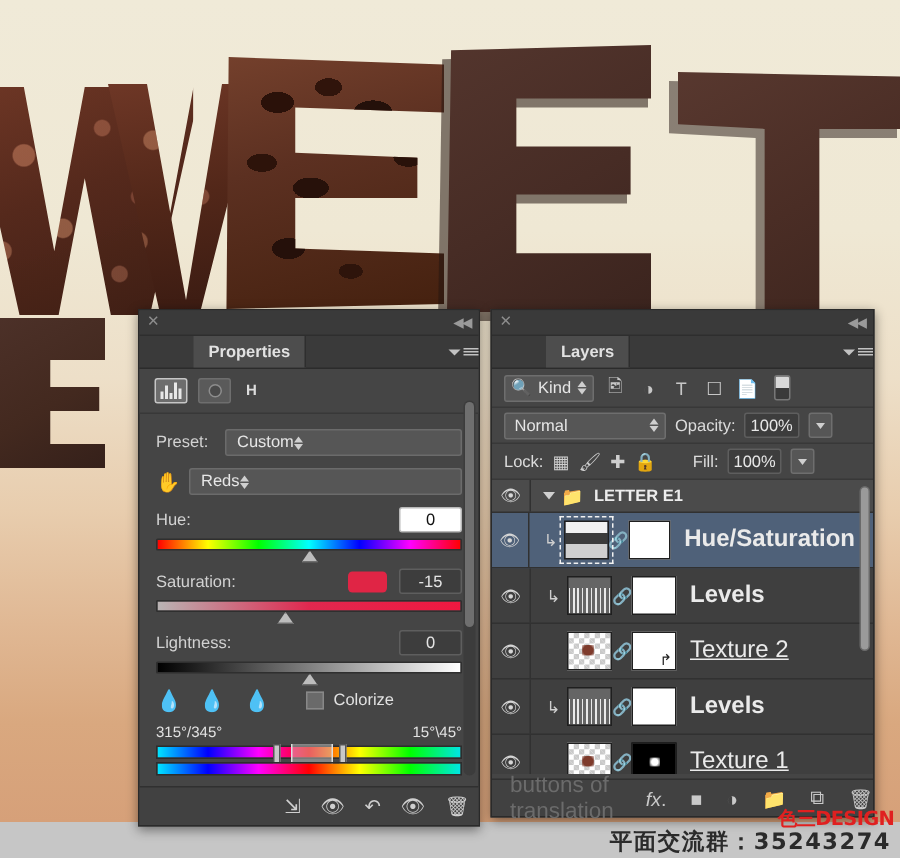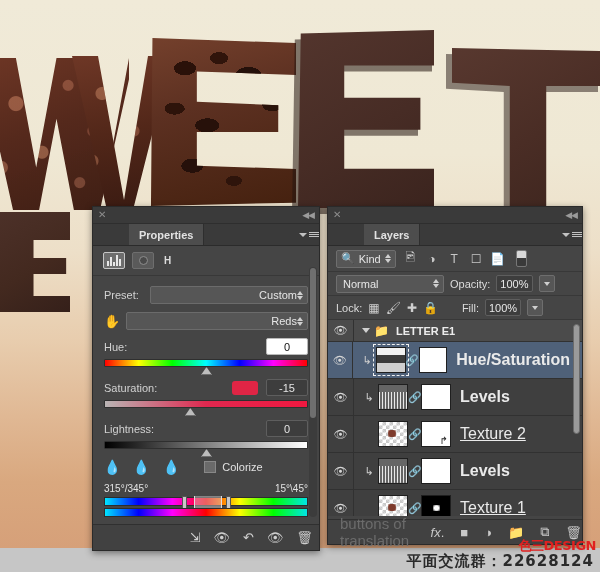--- a/index.html
+++ b/index.html
@@ -154,21 +154,21 @@
   .pi-bars { display: flex; gap: 1px; align-items: flex-end; }
   .pi-bars i { width: 2px; background: #e8e8e8; display: block; }
   .pi-circle { width: 9px; height: 9px; border-radius: 50%; background: #4a4a4a; border: 1px solid #8d8d8d; }
   .pi-h { font-size: 10px; font-weight: bold; color: #dcdcdc; margin-left: 3px; }
 
   .prop-body { padding: 10px 11px 0 11px; position: relative; }
   .row { display: flex; align-items: center; margin-bottom: 8px; }
   .row-label { color: #d2d2d2; font-size: 11px; }
   .ps-select {
     background: #565656; border: 1px solid #6b6b6b; border-radius: 2px;
-    height: 18px; display: flex; align-items: center; justify-content: flex-end;
+    height: 18px; display: flex; align-items: center; justify-content: flex-start;
     padding: 0 4px 0 7px; color: #e6e6e6; font-size: 11px; flex: 1;
   }
   .spinner { display: flex; flex-direction: column; line-height: 0; }
   .spinner .up { width:0;height:0;border-left:3px solid transparent;border-right:3px solid transparent;border-bottom:4px solid #cfcfcf;margin-bottom:1px;}
   .spinner .dn { width:0;height:0;border-left:3px solid transparent;border-right:3px solid transparent;border-top:4px solid #cfcfcf;}
 
   .hand-icon { width: 22px; font-size: 13px; color: #bdbdbd; text-align: left; }
 
   .slider-block { margin-bottom: 7px; }
   .slider-head { display: flex; align-items: center; justify-content: space-between; margin-bottom: 4px; }
@@ -613,13 +613,13 @@
     <span class="lf-btn"><i>fx</i>.</span>
     <span class="lf-btn">■</span>
     <span class="lf-btn">◑</span>
     <span class="lf-btn">📁</span>
     <span class="lf-btn">⧉</span>
     <span class="lf-btn">🗑</span>
   </div>
 </div>
 
 <div id="watermark-logo">色三DESIGN</div>
-<div id="watermark-text">平面交流群：22628124</div>
+<div id="watermark-text">平面交流群：35243274</div>
 
 </body></html>

